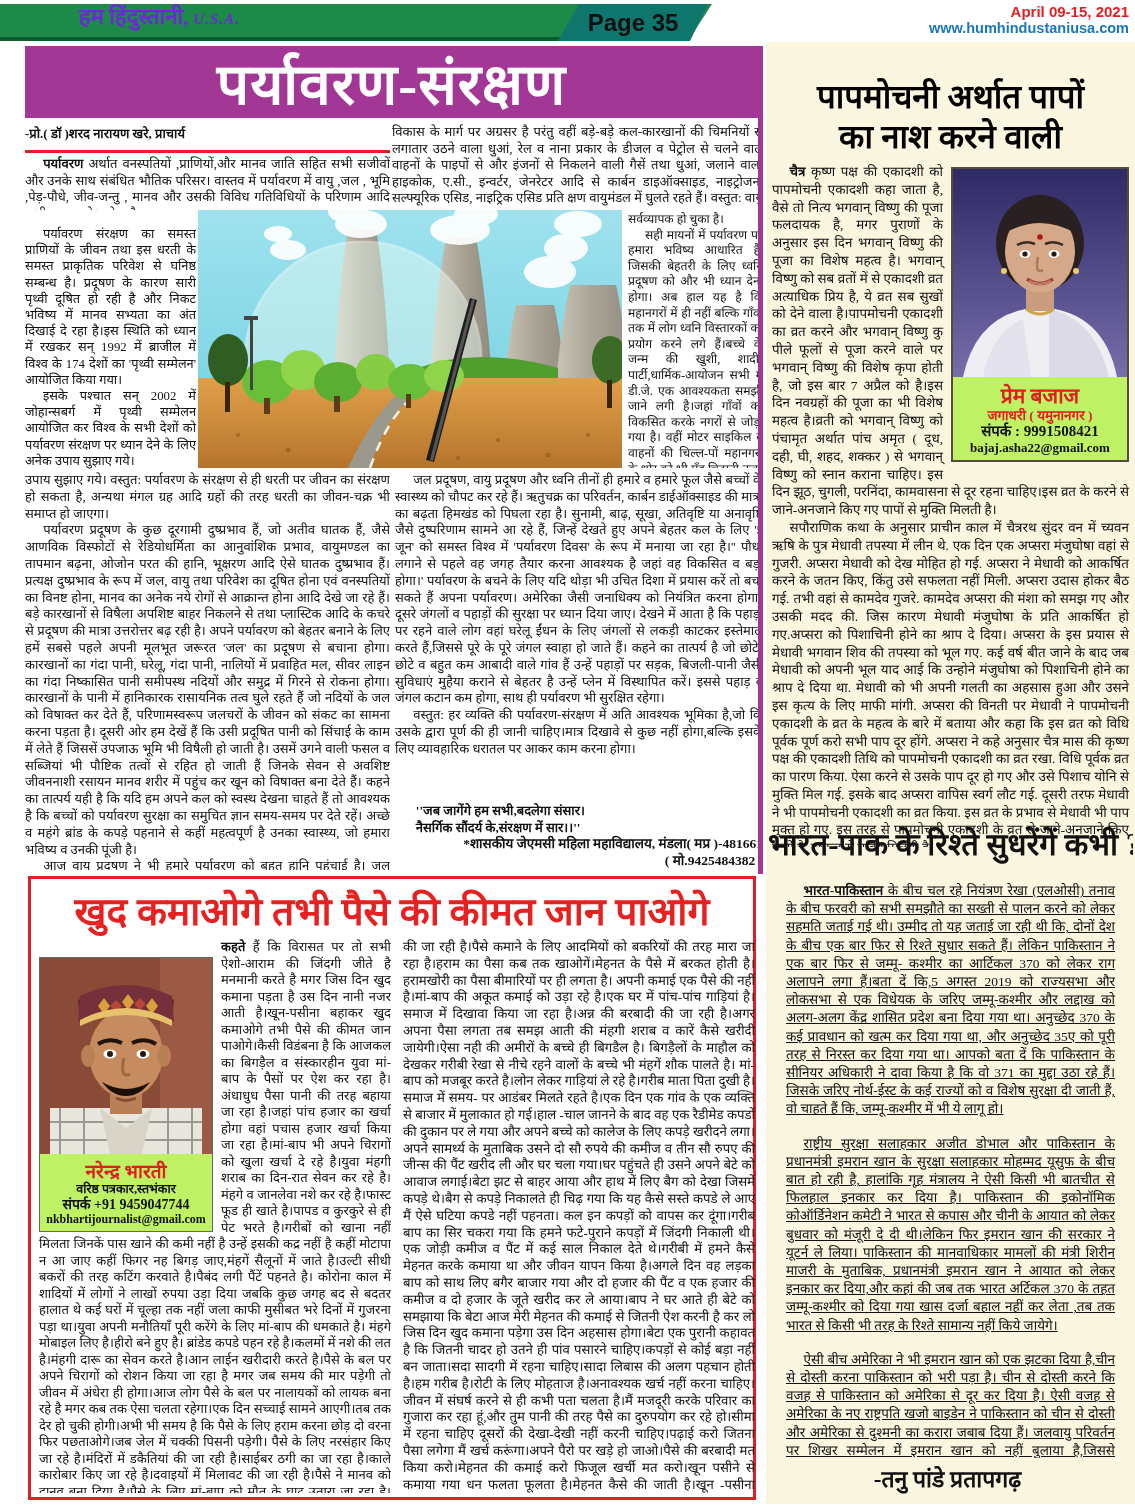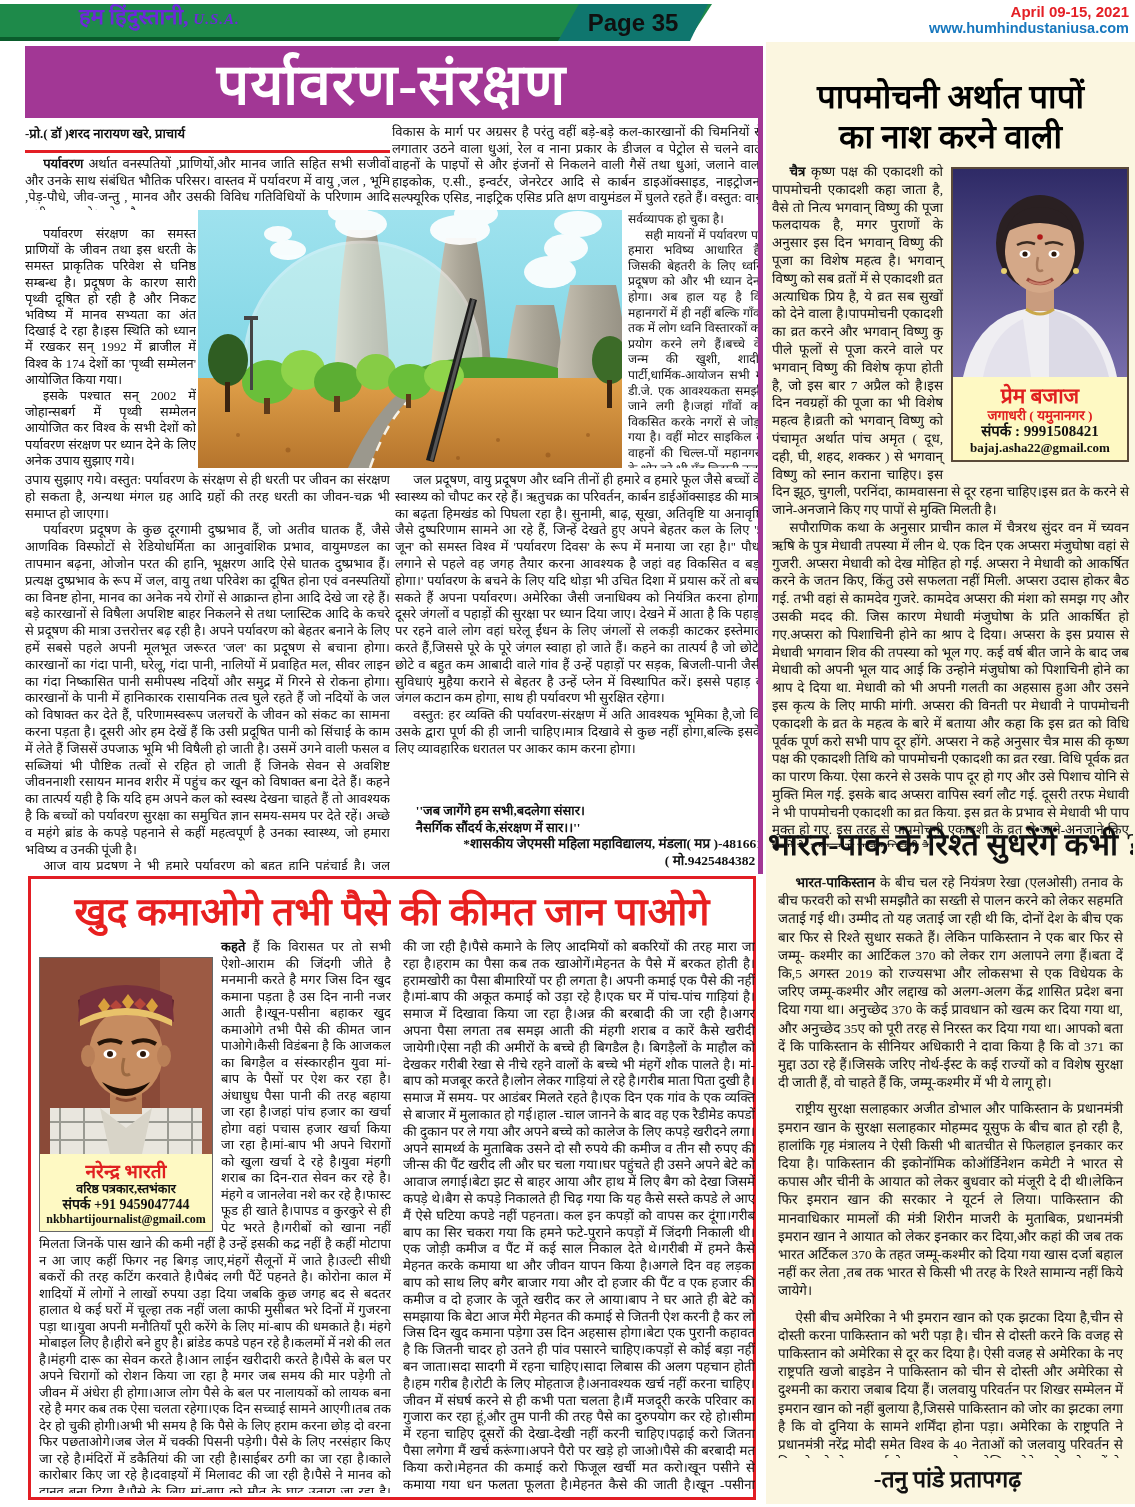--- a/index.html
+++ b/index.html
@@ -42,38 +42,38 @@
   .env-br .fill p{margin:0;text-indent:1.4em;}
   .verse{margin:0;text-indent:1.6em;font-weight:bold;}
   .env-sig{margin:0;text-align:right;font-weight:bold;font-size:13.5px;}
   .env-photo{left:198px;top:210px;width:424px;height:258px;overflow:hidden;}
   
   .money-box{left:28px;top:876px;width:728px;height:624px;border:3px solid #e21e24;background:#fff;box-sizing:border-box;}
   .money-head{margin:4px 0 2px 0;text-align:center;color:#e8201f;font-weight:bold;font-size:39px;white-space:nowrap;overflow:hidden;}
   .money-cols{position:absolute;left:8px;top:60px;right:8px;bottom:4px;}
   .money-left{position:absolute;left:0;top:0;width:352px;bottom:0;font-size:13px;line-height:16.5px;text-align:justify;overflow:hidden;}
   .money-right{position:absolute;left:364px;top:0;width:352px;bottom:0;font-size:13.2px;line-height:16.8px;text-align:justify;overflow:hidden;}
-  .photo-box{border:1px solid #666;background:#fef9c3;box-sizing:border-box;}
+  .photo-box{border:1px solid #666;background:#bef264;box-sizing:border-box;}
   .mb-photo{float:left;width:174px;margin:18px 8px 4px 0;}
   .caption{padding:2px 2px 4px 2px;text-align:center;line-height:1.15;}
   .cap-name{color:#e02020;font-weight:bold;font-size:19px;}
   .cap-sub{font-weight:bold;font-size:12.5px;}
   .cap-contact{font-weight:bold;font-size:14px;}
   .cap-email{font-weight:bold;font-size:12px;}
   
   .sb-bg{left:766px;top:42px;width:369px;height:1462px;background:#fbf6e0;}
   .sb-divider{left:758px;top:46px;width:5px;height:828px;background:#a23795;}
   .eka{left:770px;top:48px;width:361px;height:772px;overflow:hidden;padding:0 2px;box-sizing:border-box;margin-top:27px;}
   .eka h2{margin:2px 0 6px 0;text-align:center;font-size:33px;line-height:40px;font-weight:bold;color:#000;}
   .eka-photo{float:right;width:178px;margin:4px 0 4px 8px;border:2px solid #5a4a3a;}
   .sb-text{font-size:13.4px;line-height:17.8px;text-align:justify;}
   .sb-text p{margin:0;text-indent:1.3em;}
   .bp-head{left:768px;top:822px;width:365px;text-align:center;font-size:31px;font-weight:bold;white-space:nowrap;overflow:hidden;}
   .bp-body{left:770px;top:866px;width:361px;height:592px;overflow:hidden;font-size:13.5px;line-height:18.2px;text-align:justify;}
-  .bp-body p{margin:8px;text-indent:1.3em;}
+  .bp-body p{margin:16px;text-indent:1.3em;text-decoration:underline;}
   .bp-sig{left:770px;top:1462px;width:355px;text-align:center;font-weight:bold;font-size:23px;}
   b.lead{font-weight:bold;}
 </style>
 </head>
 <body>
 
 <div class="abs hdr-green"></div>
 <div class="abs masthead"><span>हम हिंदुस्तानी,</span><span class="usa"> U.S.A.</span></div>
 <div class="abs page-chip">
     <span>Page 35</span>

